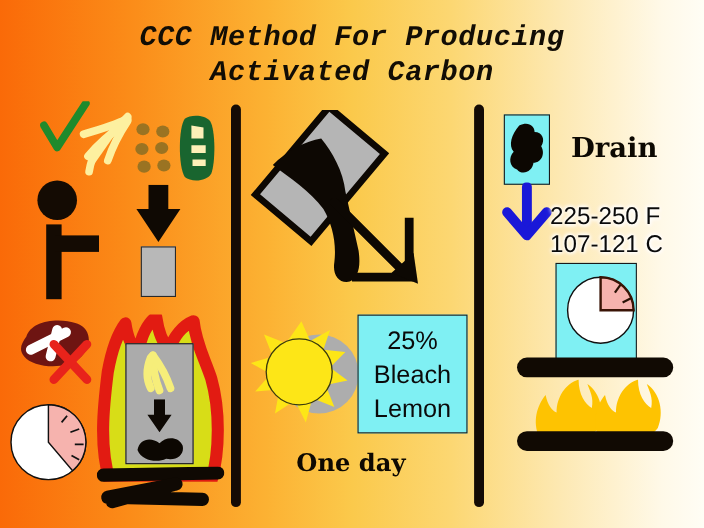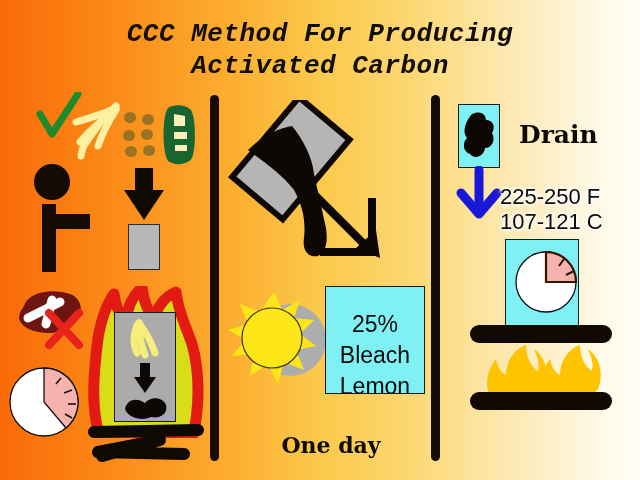--- a/index.html
+++ b/index.html
@@ -53,28 +53,28 @@
   #can-arrow{left:18px;top:50px;width:24px;height:30px;}
   #can-carbon{left:6px;top:82px;width:48px;height:24px;}
   #scribble-left{left:0px;top:138px;width:116px;height:42px;}
 
   
   #pour-can-group{left:226px;top:100px;width:180px;height:160px;}
   #bent-arrow-mid{left:300px;top:180px;width:96px;height:90px;}
   #sun-lemon{left:222px;top:288px;width:108px;height:104px;}
   #bleach-box{left:325px;top:286px;width:98px;height:106px;}
   #bleach-text{
-    width:100%;text-align:center;padding-top:22px;
+    width:100%;text-align:center;padding-top:7px;
     font-size:23px;line-height:31px;color:#0a0a0a;font-weight:400;
     font-family:"Liberation Sans",sans-serif;white-space:pre-line;
   }
   #one-day-label{
-    left:256px;top:408px;width:150px;text-align:center;
+    left:244px;top:408px;width:150px;text-align:center;
     font-family:"DejaVu Serif","Liberation Serif",serif;font-weight:700;
-    font-size:22px;color:#0e0902;margin-top:24px;
+    font-size:22px;color:#0e0902;
   }
 
   
   #carbon-box-top{left:458px;top:104px;width:40px;height:62px;}
   #carbon-blob-top{left:3px;top:5px;width:34px;height:50px;}
   #drain-label{
     left:519px;top:120px;
     font-family:"DejaVu Serif","Liberation Serif",serif;font-weight:700;
     font-size:25px;color:#0d0902;
   }

